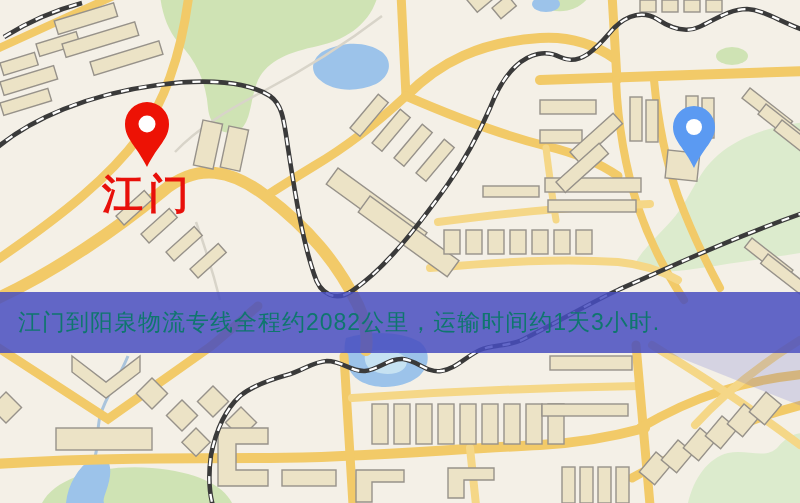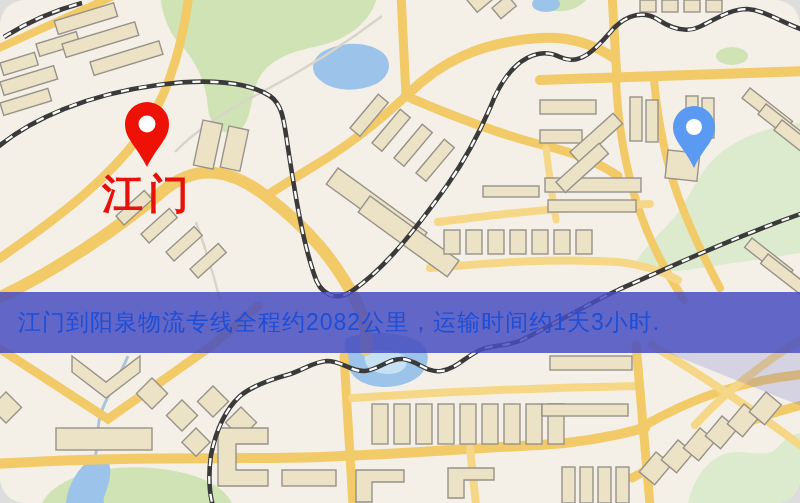--- a/index.html
+++ b/index.html
@@ -1,34 +1,34 @@
 <!DOCTYPE html>
 <html><head>
 <meta charset="utf-8">
 <style>
   html,body{margin:0;padding:0;background:#ddd;}
   .screen{position:relative;width:800px;height:503px;overflow:hidden;
-    background:#f4f0e7;font-family:"Liberation Sans",sans-serif;border-radius:25px;}
+    background:#f4f0e7;font-family:"Liberation Sans",sans-serif;}
   .screen svg{position:absolute;left:0;top:0;}
   .rd{fill:none;stroke:#f2ca68;stroke-linecap:round;}
   .rd2{fill:none;stroke:#f5d787;stroke-linecap:round;}
   .bl{fill:#ece3c6;stroke:#97928a;stroke-width:1.4;}
   .gr{fill:#cfe3b4;}
   .gr2{fill:#dcebcd;}
   .wt{fill:#9cc3ea;}
   .rwb{fill:none;stroke:#3a3a3a;stroke-width:4.6;}
   .rww{fill:none;stroke:#ffffff;stroke-width:2.3;stroke-dasharray:8 10;}
   .fp{fill:none;stroke:#d8d4c9;stroke-width:2.5;}
   .city-label{position:absolute;font-weight:bold;font-size:41px;
     letter-spacing:5px;text-align:center;width:140px;line-height:1.05;
     pointer-events:none;}
   #origin-label{left:78px;top:173px;color:#e8100a;}
   #dest-label{left:626px;top:175px;color:#2121cf;}
   .banner{position:absolute;left:0;top:292px;width:800px;height:61px;
-    background:rgba(72,77,192,0.85);color:#1d4ed8;font-size:23px;
+    background:rgba(72,77,192,0.85);color:#0f766e;font-size:23px;
     line-height:61px;padding-left:18px;box-sizing:border-box;
     white-space:nowrap;letter-spacing:1px;}
 </style>
 </head>
 <body>
 
 <div class="screen">
   <svg width="800" height="503" viewBox="0 0 800 503">
 
     <g>

